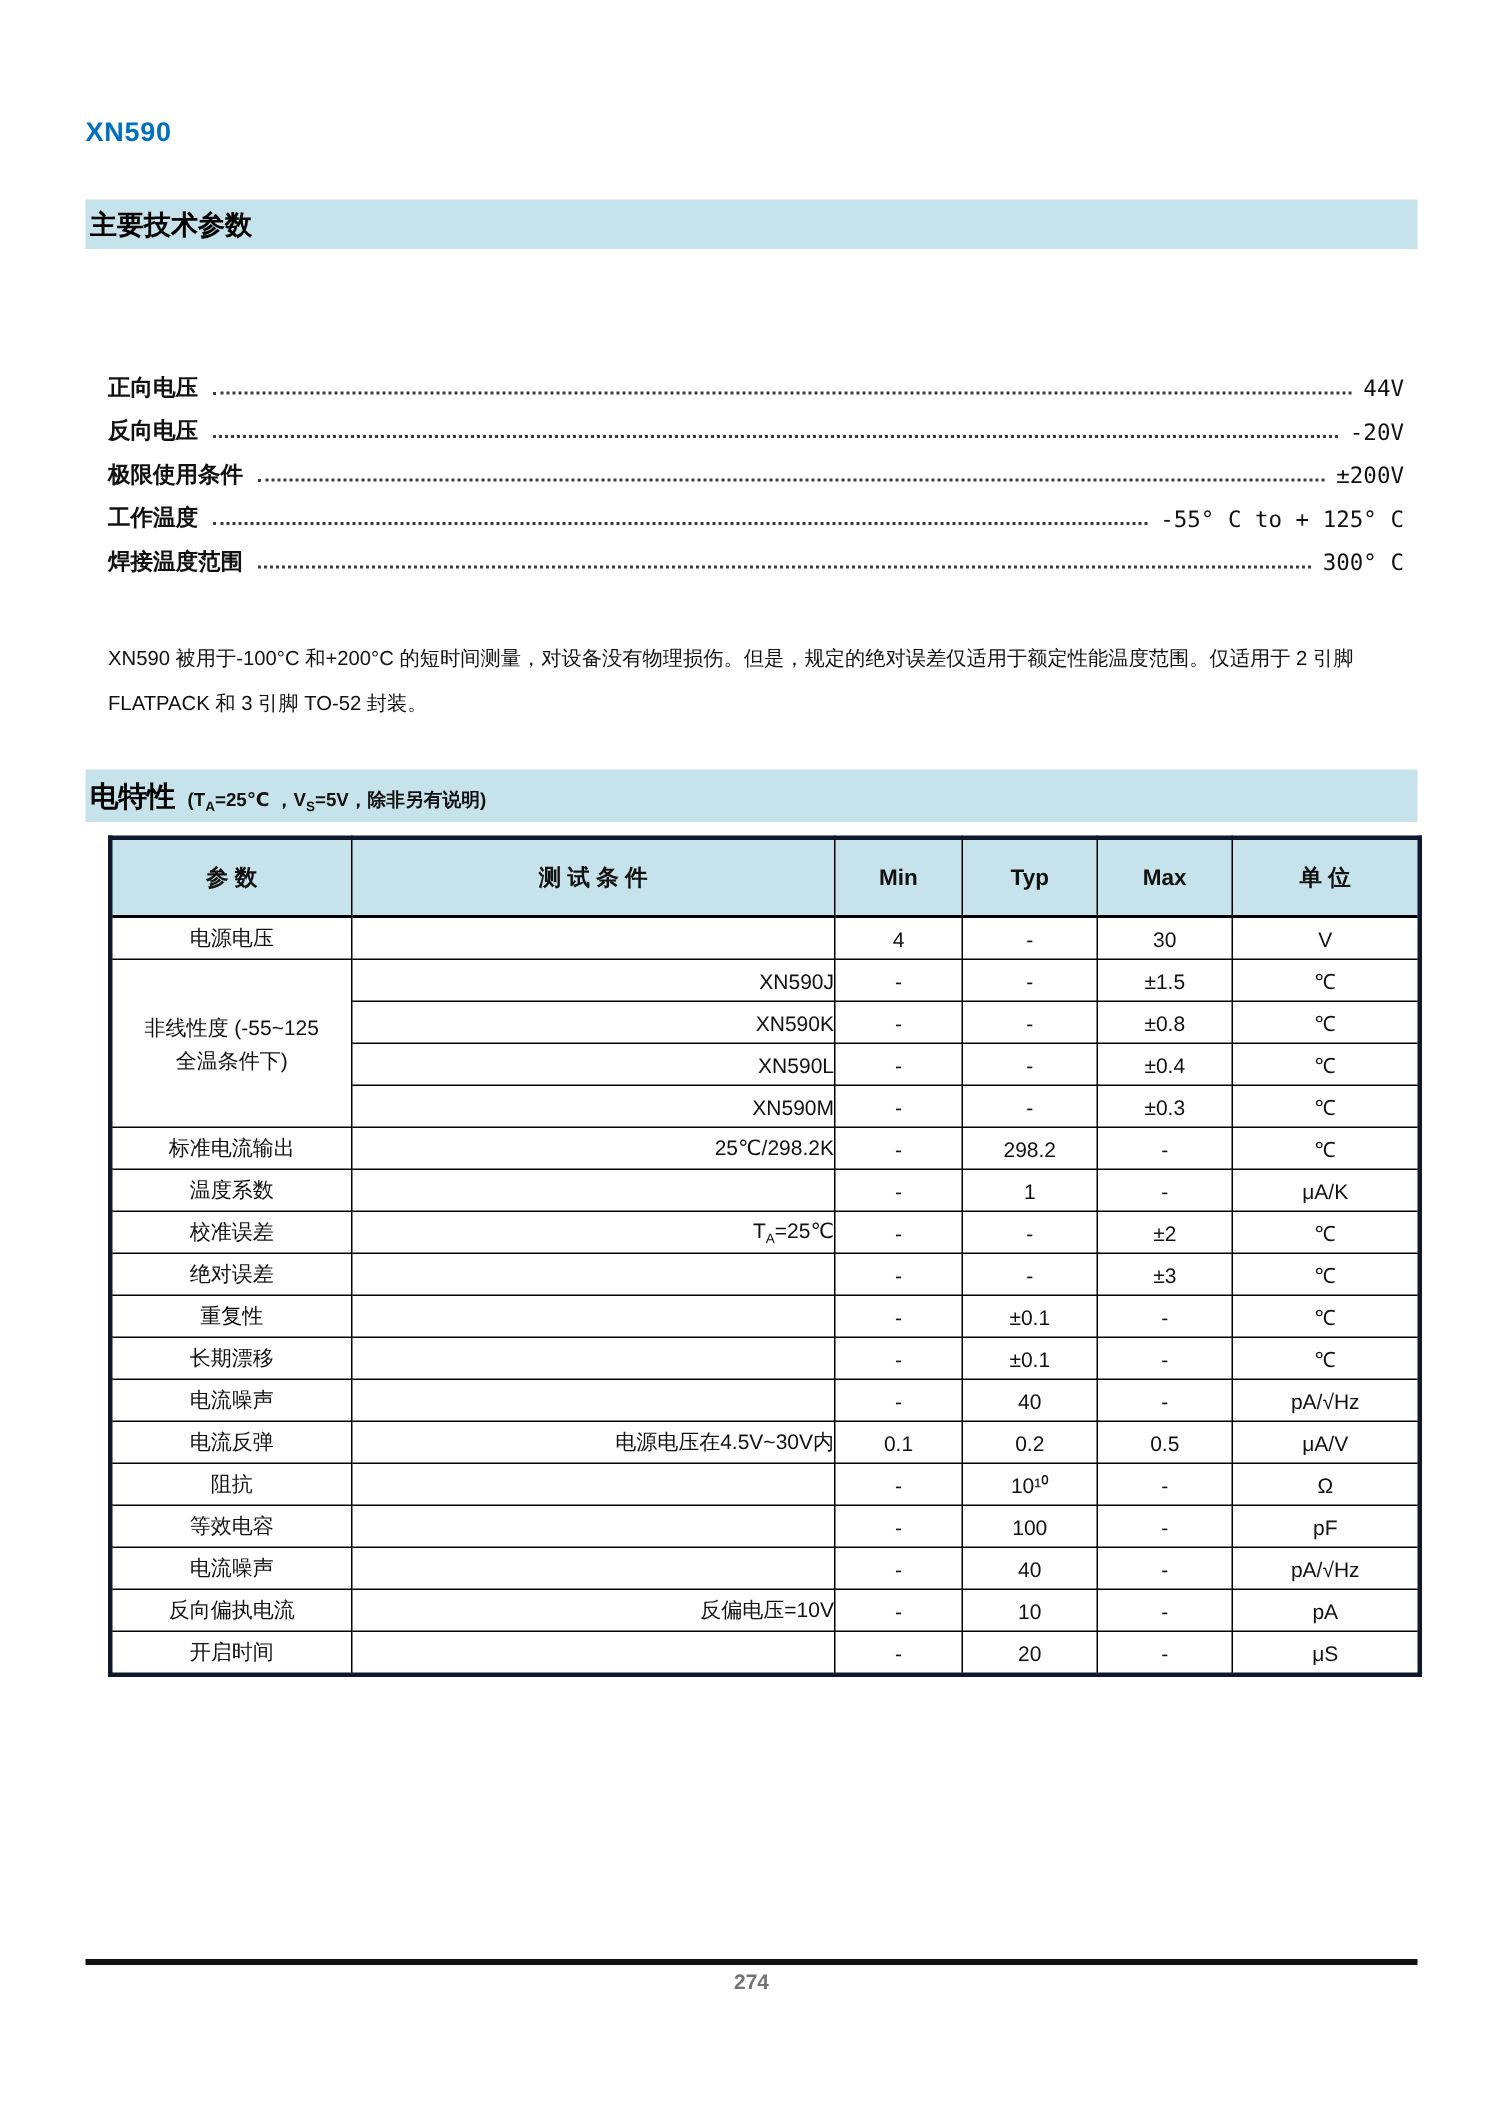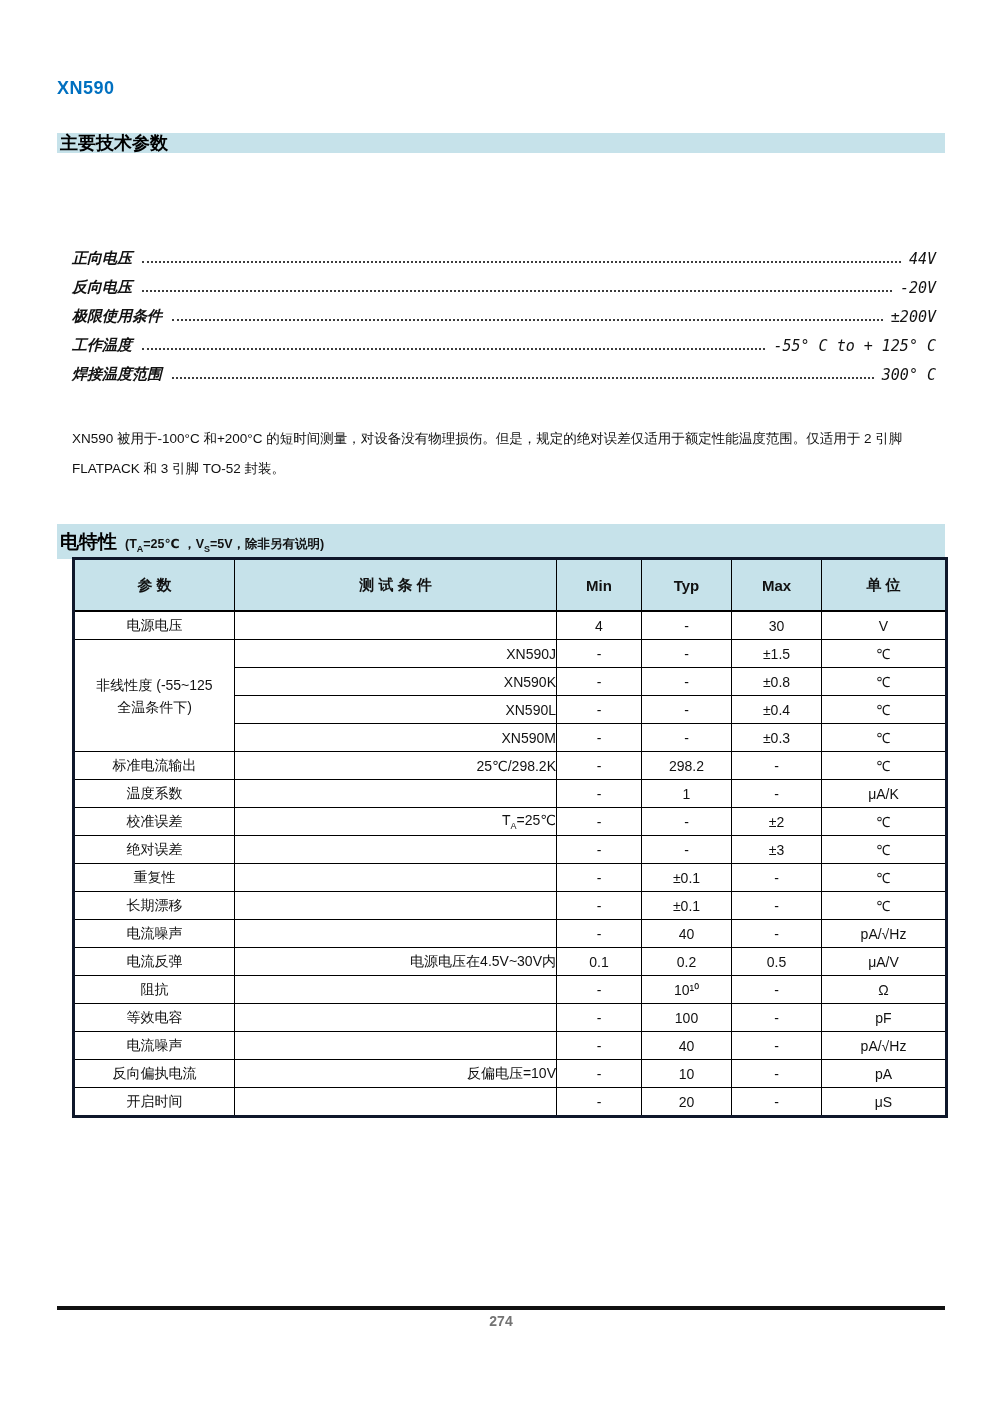--- a/index.html
+++ b/index.html
@@ -1,30 +1,30 @@
 <!DOCTYPE html>
 <html><head>
 <meta charset="utf-8">
 <style>
   html,body{margin:0;padding:0;background:#fff;}
   body{font-family:"Liberation Sans","DejaVu Sans",sans-serif;color:#111;}
   .page{position:relative;width:1000px;height:1414px;background:#ffffff;overflow:hidden;}
 
   .doc-title{position:absolute;left:57px;top:78px;font-size:18px;font-weight:bold;color:#0070c0;letter-spacing:0.5px;}
 
-  .band{position:absolute;left:57px;width:888px;height:20px;background:#c6e2ea;display:flex;align-items:center;box-sizing:border-box;padding-left:3px;}
+  .band{position:absolute;left:57px;width:888px;height:33px;background:#c6e2ea;display:flex;align-items:center;box-sizing:border-box;padding-left:3px;}
   .band-title{font-size:18px;font-weight:bold;color:#000;}
   .band1{top:133px;}
   .band2{top:185px;}
-  .band3{top:524px;height:35px;}
+  .band3{top:513px;height:35px;}
   .band3 .band-title{font-size:19px;}
   .band-sub{font-size:12.5px;font-weight:bold;margin-left:8px;margin-top:6px;}
   .band-sub sub{font-size:9px;}
 
-  .ratings{position:absolute;left:72px;top:242px;width:864px;font-style:italic;}
+  .ratings{position:absolute;left:72px;top:242px;width:864px;}
   .rating-row{display:flex;align-items:flex-end;height:29px;font-size:15px;}
   .rating-label{font-weight:600;white-space:nowrap;padding-bottom:3px;}
   .leader{flex:1;border-bottom:2px dotted #3c3c3c;margin:0 8px 8px 10px;}
   .rating-value{font-family:"DejaVu Sans Mono","Liberation Mono",monospace;font-size:15px;white-space:nowrap;padding-bottom:3px;}
 
   .note{position:absolute;left:72px;top:424px;width:868px;font-size:13.5px;line-height:30px;}
   .note div{white-space:nowrap;}
 
   table.spec{position:absolute;left:72px;top:557px;width:873px;border-collapse:collapse;table-layout:fixed;border:3px solid #0f172a;}
   table.spec th{background:#c6e2ea;border:1px solid #000;border-bottom:2px solid #000;height:48px;font-size:15px;font-weight:bold;text-align:center;}

